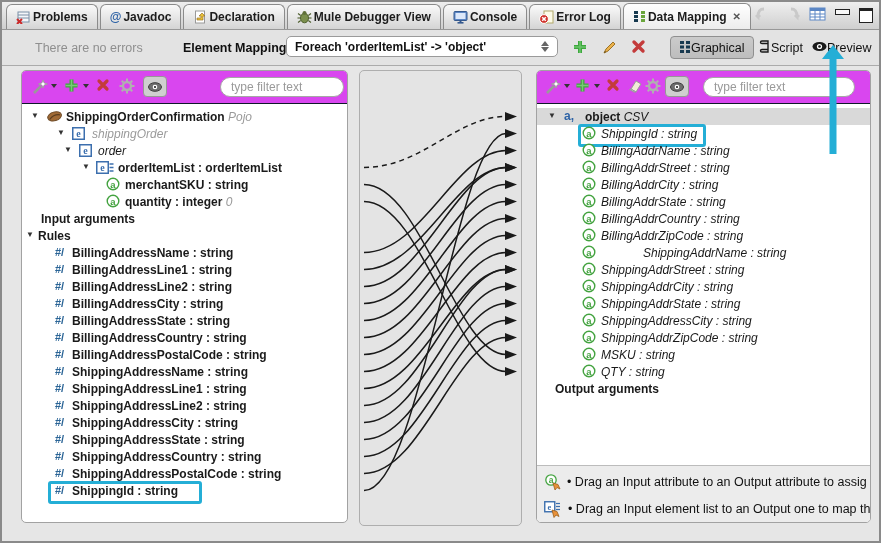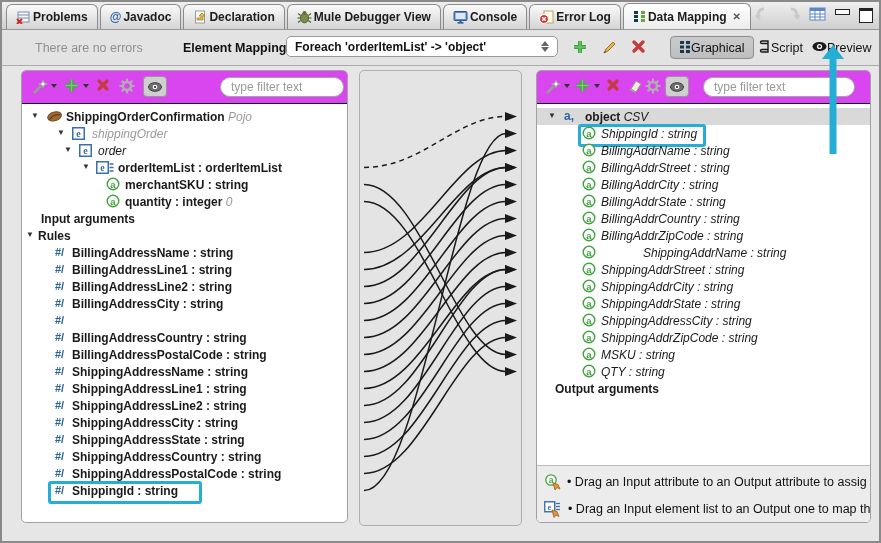--- a/index.html
+++ b/index.html
@@ -339,20 +339,21 @@
         <div class="trow">
           <span class="tico" style="left: 33px;">
             <span class="hashico">#/</span>
           </span>
           <span class="ttext" style="left: 50px;"><span class="b">BillingAddressCity : string</span></span>
         </div>
         <div class="trow">
           <span class="tico" style="left: 33px;">
             <span class="hashico">#/</span>
           </span>
+          <span class="ttext" style="left: 50px;"><span class="b">BillingAddressState : string</span></span>
         </div>
         <div class="trow">
           <span class="tico" style="left: 33px;">
             <span class="hashico">#/</span>
           </span>
           <span class="ttext" style="left: 50px;"><span class="b">BillingAddressCountry : string</span></span>
         </div>
         <div class="trow">
           <span class="tico" style="left: 33px;">
             <span class="hashico">#/</span>

